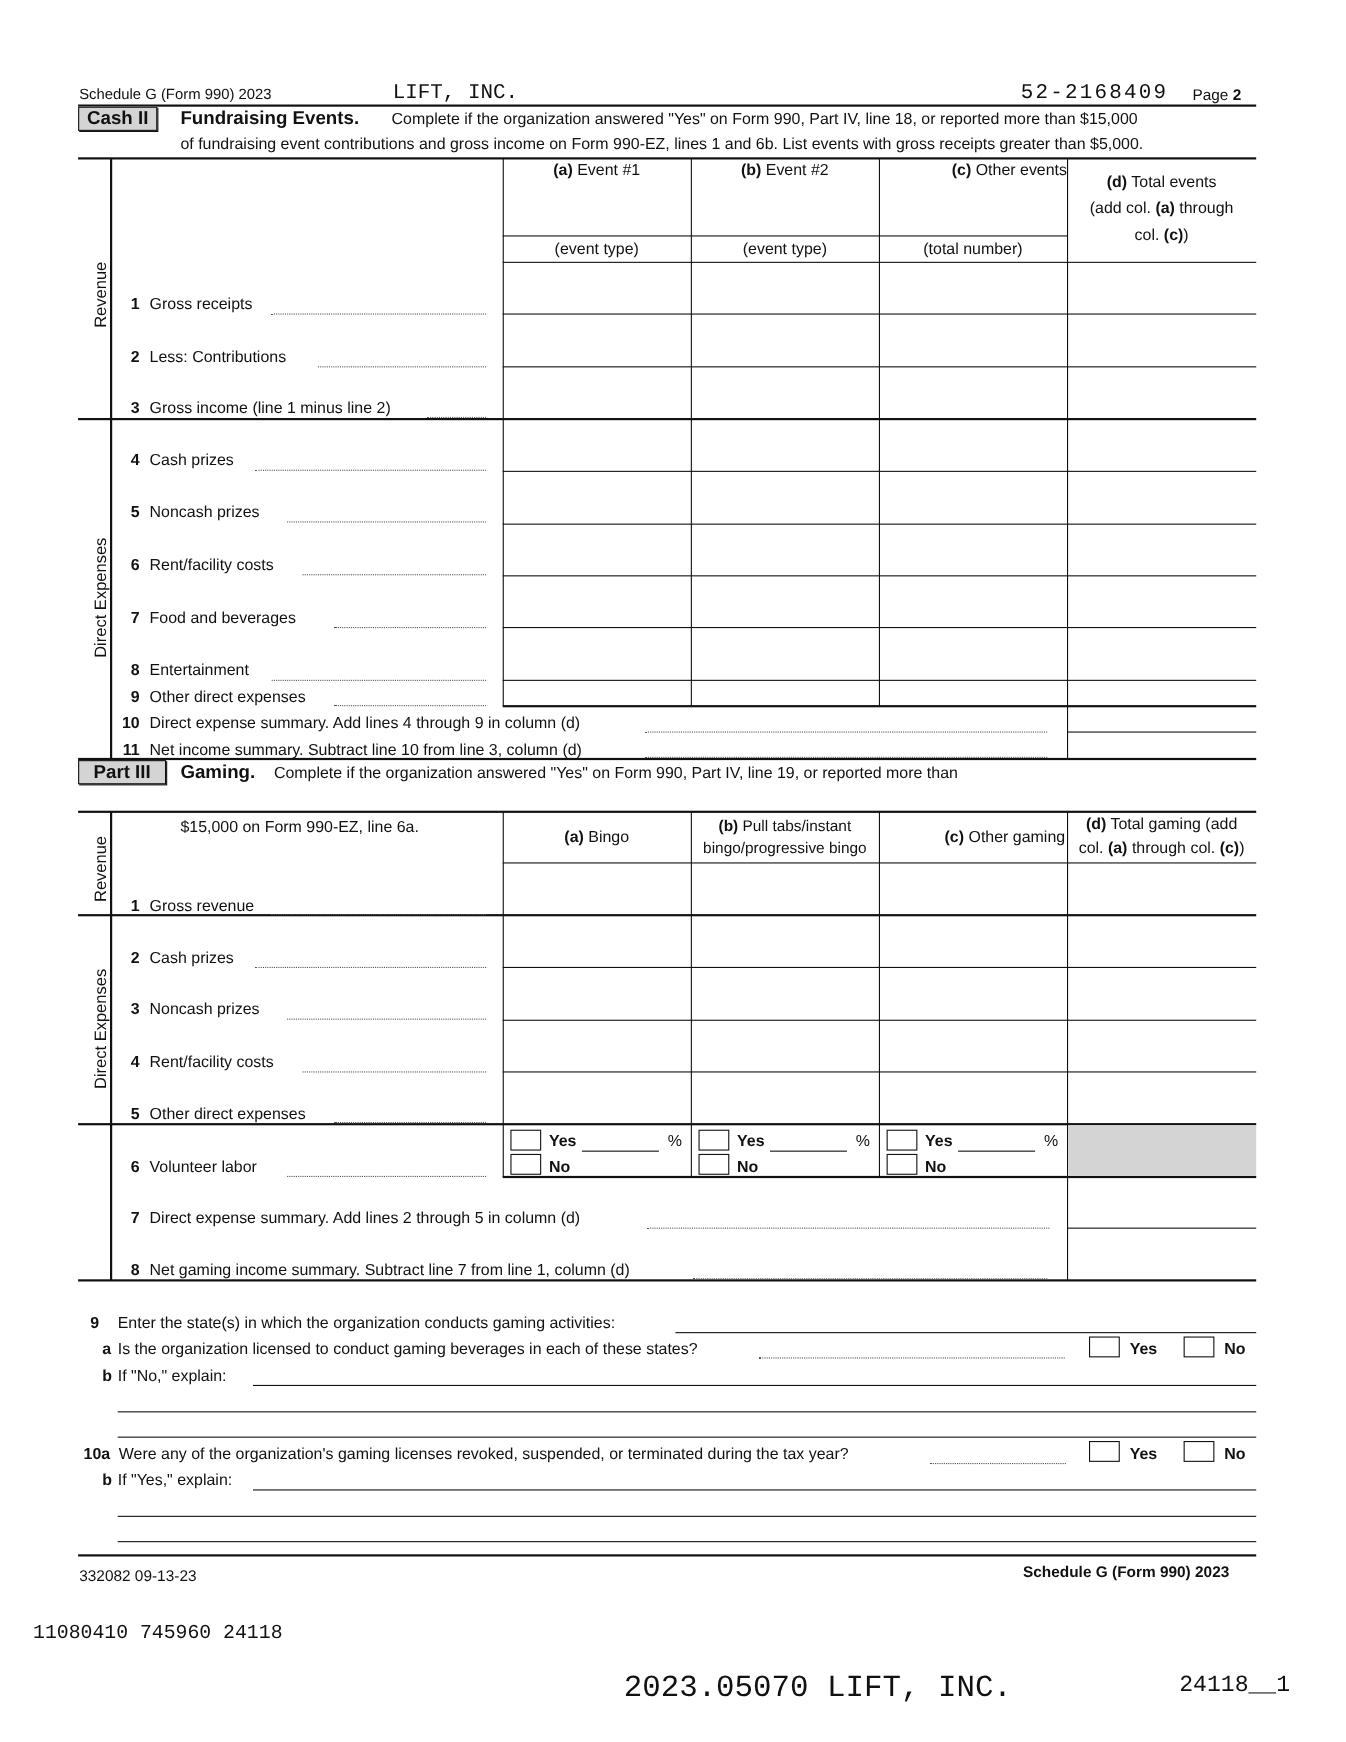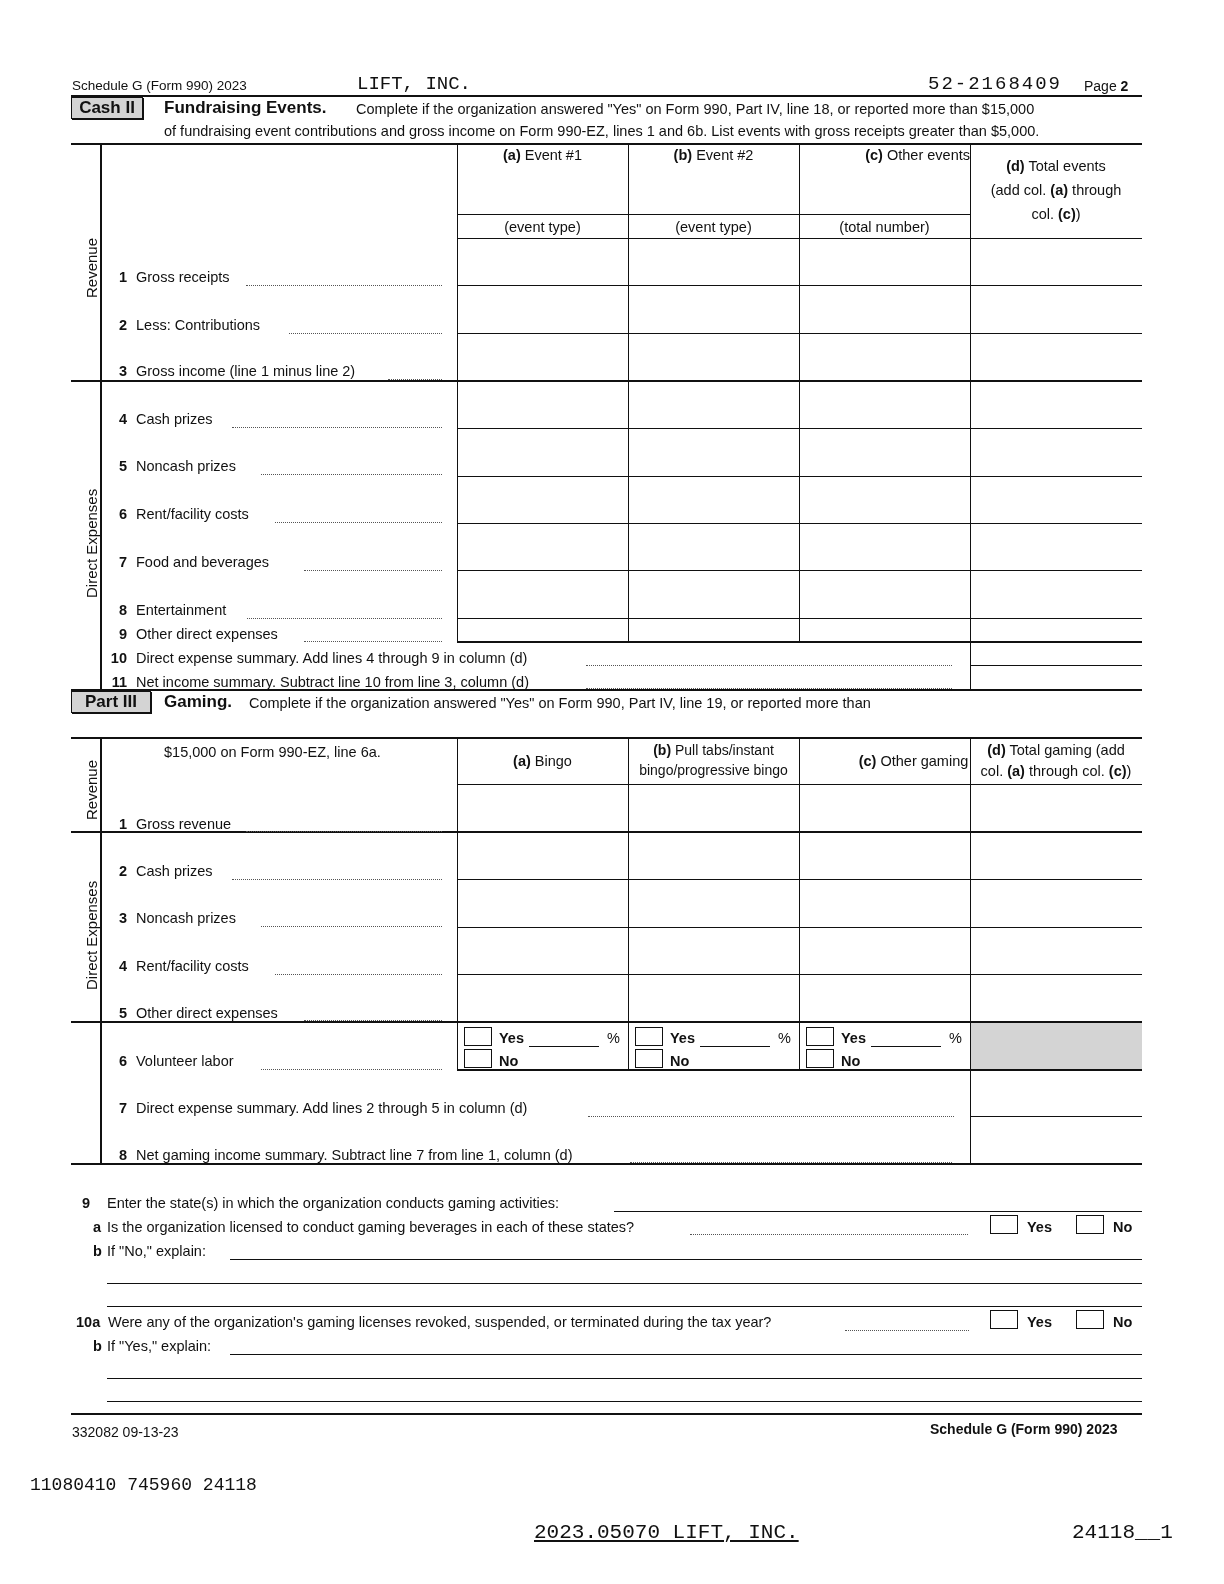--- a/index.html
+++ b/index.html
@@ -212,14 +212,14 @@
 <div class="t" style="left:107px;top:1339px;">If "Yes," explain:</div>
 <div class="hl" style="left:230px;top:1354px;width:912px;"></div>
 <div class="hl" style="left:107px;top:1378px;width:1035px;"></div>
 <div class="hl" style="left:107px;top:1401px;width:1035px;"></div>
 <div class="hl2" style="left:71px;top:1413px;width:1071px;"></div>
 
 <div class="t" style="left:72px;top:1425px;font-size:14px;">332082  09-13-23</div>
 <div class="t b" style="left:930px;top:1422px;font-size:14px;">Schedule G (Form 990) 2023</div>
 
 <div class="t mono" style="left:30px;top:1476px;font-size:18px;">11080410 745960 24118</div>
-<div class="t mono" style="left:534px;top:1522px;font-size:21px;text-decoration:underline;">2023.05070 LIFT, INC.</div>
+<div class="t mono" style="left:567px;top:1522px;font-size:28px;">2023.05070 LIFT, INC.</div>
 <div class="t mono" style="left:1072px;top:1522px;font-size:21px;">24118__1</div>
 
 </body></html>

